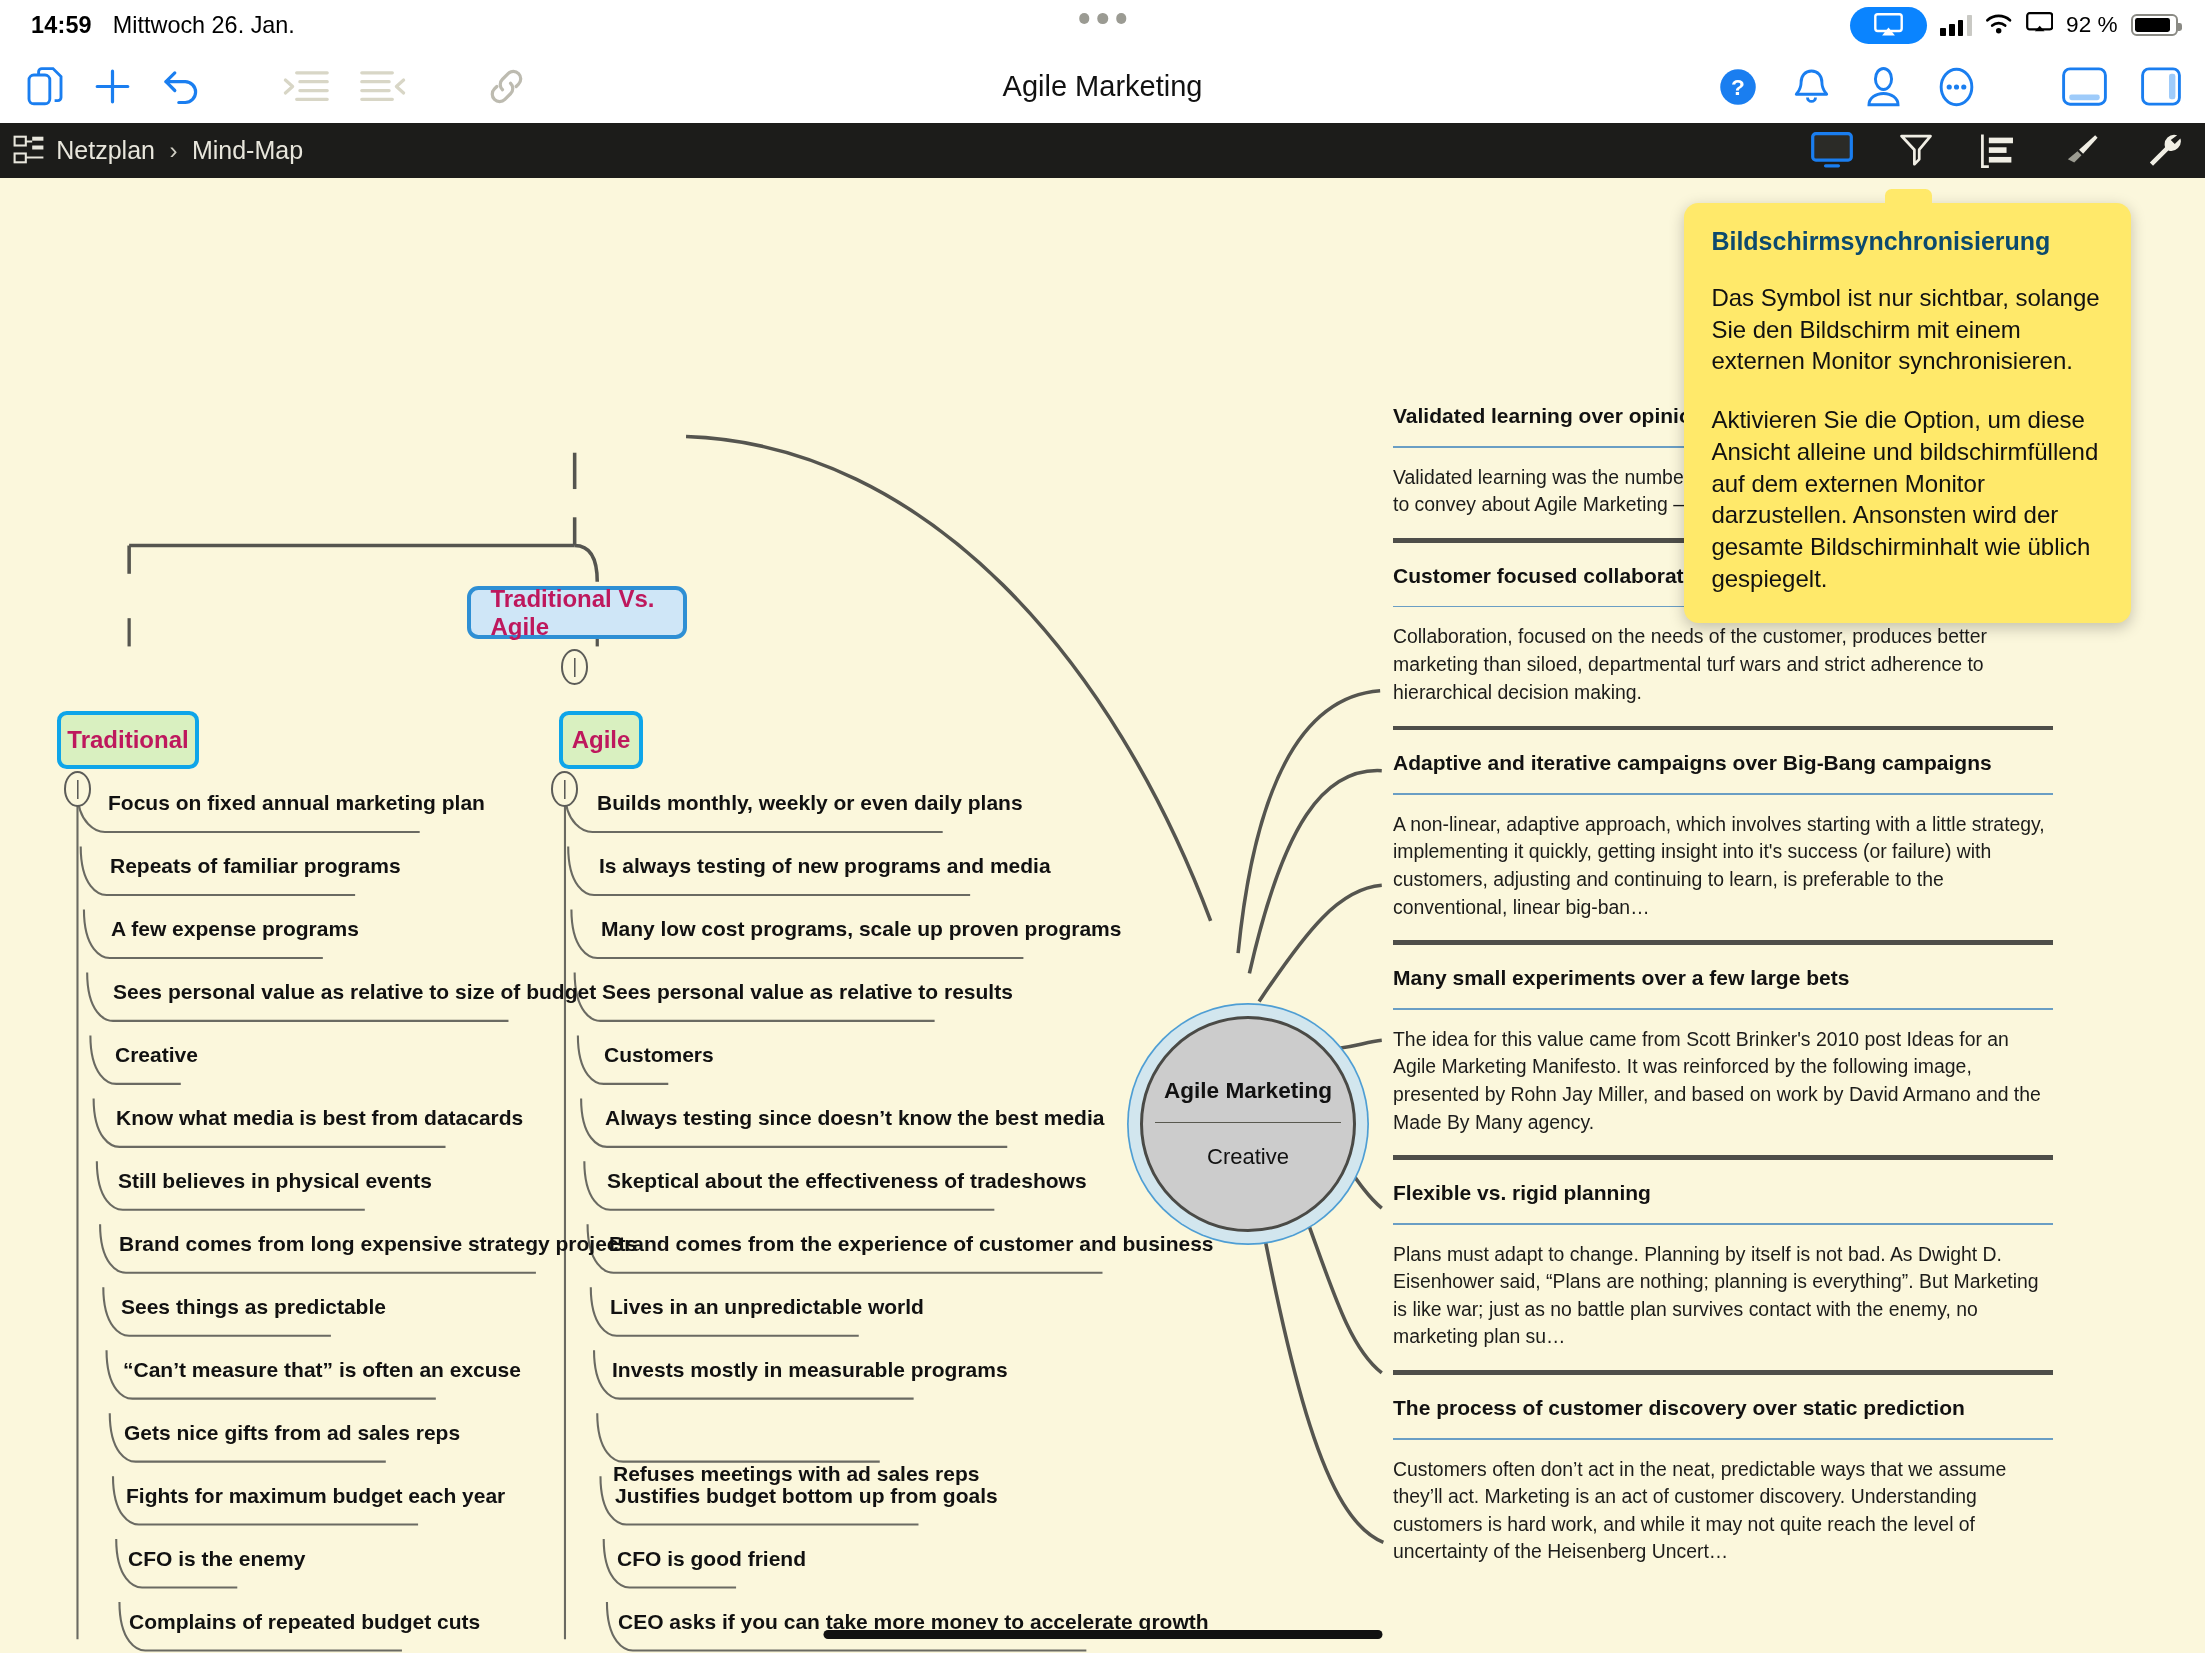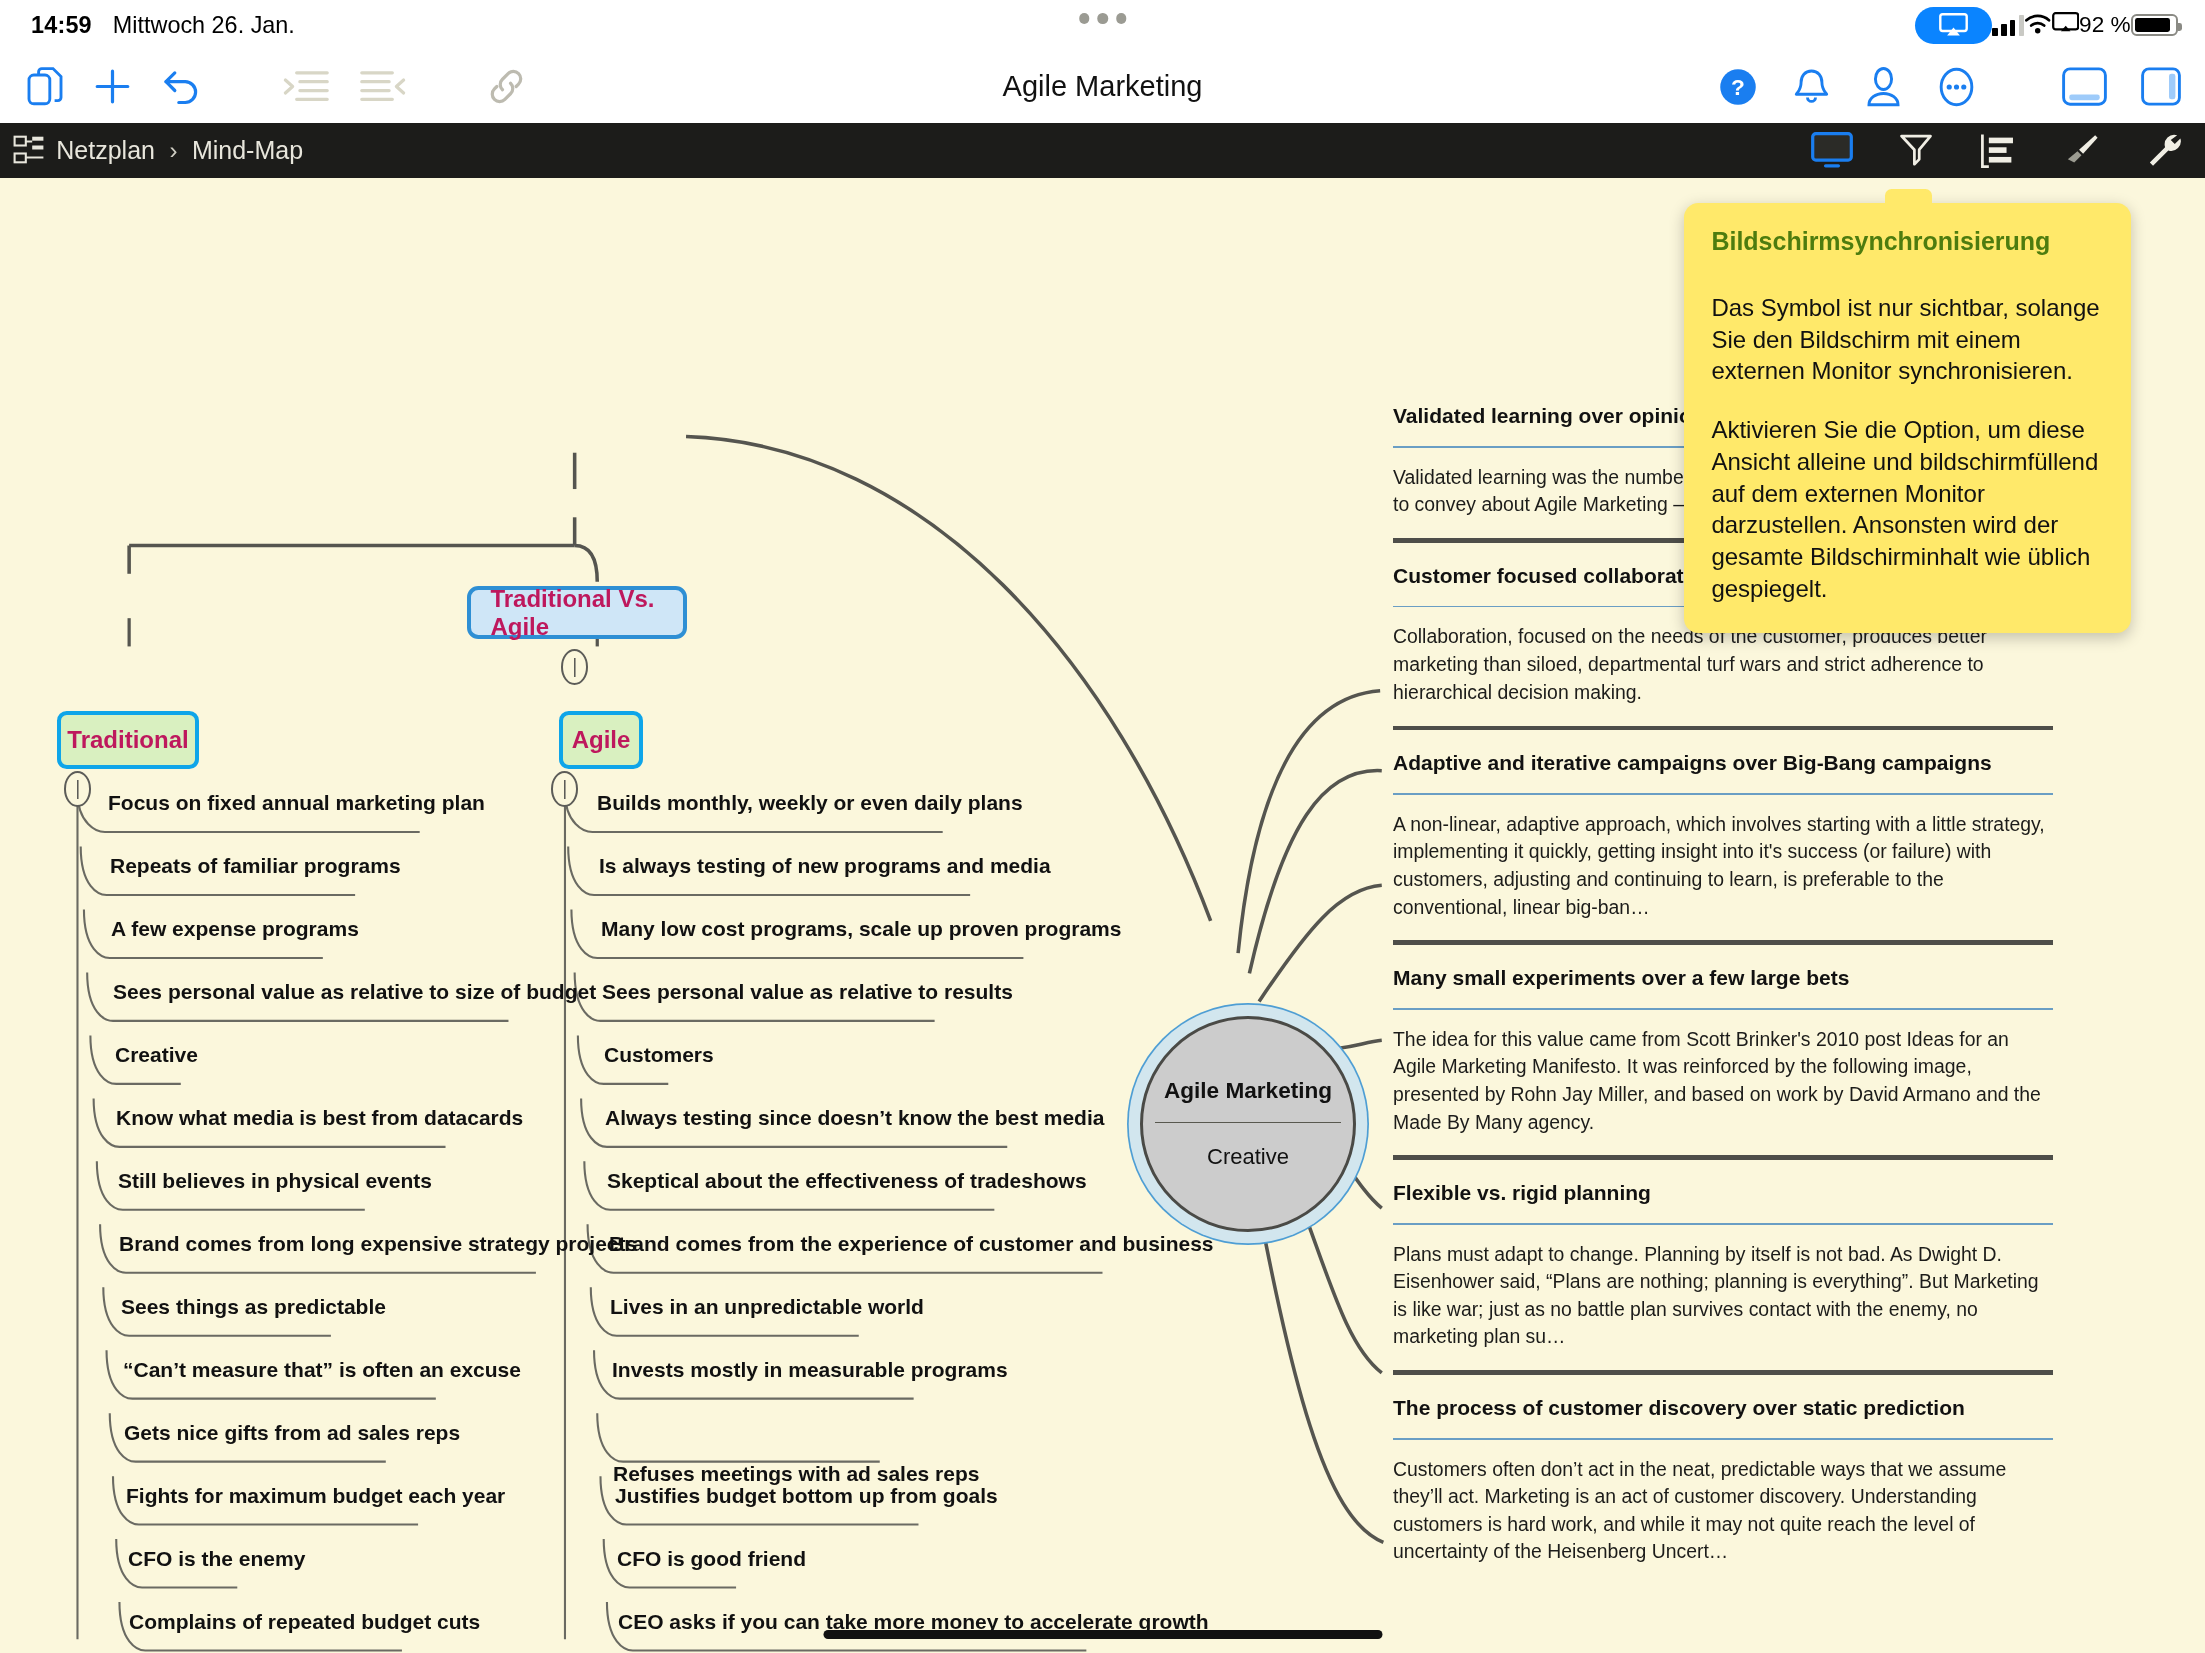--- a/index.html
+++ b/index.html
@@ -15,21 +15,21 @@
   .statusbar {
     position: absolute; top: 0; left: 0; width: 2205px; height: 50px;
     background: #ffffff; display: flex; align-items: center;
   }
   .sb-left { position: absolute; left: 31px; display: flex; align-items: baseline; gap: 21px; }
   .sb-time { font-size: 23.4px; font-weight: 600; color: #000; letter-spacing: 0.2px; }
   .sb-date { font-size: 23.4px; font-weight: 400; color: #000; }
   .sb-dots { position: absolute; left: 50%; transform: translateX(-50%); top: 13px;
              display: flex; gap: 8px; }
   .sb-dots i { width: 10.5px; height: 10.5px; border-radius: 50%; background: #9b9b93; display: block; }
-  .sb-right { position: absolute; right: 27.4px; display: flex; align-items: center; }
+  .sb-right { position: absolute; right: 27.4px; display: flex; align-items: center; gap: 13px; }
   .airplay-pill {
     width: 77px; height: 37px; border-radius: 18.6px; background: #0a84ff;
     display: flex; align-items: center; justify-content: center;
   }
   .bars { display: flex; align-items: flex-end; gap: 3.2px; height: 21px; }
   .bars b { width: 5.7px; background: #000; border-radius: 0.8px; display: block; }
   .bars b:nth-child(1){height:7.3px}.bars b:nth-child(2){height:11.3px}
   .bars b:nth-child(3){height:16px}.bars b:nth-child(4){height:21px;background:#c9c9c4}
   .sb-pct { font-size: 22.6px; color: #000; font-weight: 400; }
   .battery { width: 47px; height: 22.6px; border: 2.4px solid #8a8a84; border-radius: 5.7px;
@@ -114,21 +114,21 @@
   .card-body { font-size: 19.4px; line-height: 1.42; color: #1c1c1a; margin-top: 16px;
                font-weight: 400; }
   .card-sep { height: 4.8px; background: #4e4e49; width: 100%; margin-top: 19.4px; }
 
   
   .tooltip {
     position: absolute; background: #ffe96a; border-radius: 14.5px;
     box-shadow: 0 4.8px 14.5px rgba(0,0,0,.22);
     padding: 24px 27.4px 29px 27.4px;
   }
-  .tt-title { font-size: 25px; font-weight: 700; color: #4d7c0f; margin-bottom: 36px; }
+  .tt-title { font-size: 25px; font-weight: 700; color: #0c4a6e; margin-bottom: 26px; }
   .tt-p { font-size: 24px; line-height: 1.32; color: #111; font-weight: 400; }
   .tt-p + .tt-p { margin-top: 27.4px; }
   .tt-notch { position: absolute; top: -14.5px; right: 199px; width: 47px; height: 18px;
               background: #ffe96a; border-radius: 6.5px 6.5px 0 0; }
 
   
   .home-ind {
     position: absolute; bottom: 14.5px; left: 50%; transform: translateX(-50%);
     width: 559px; height: 9px; border-radius: 4.8px; background: #111;
   }

